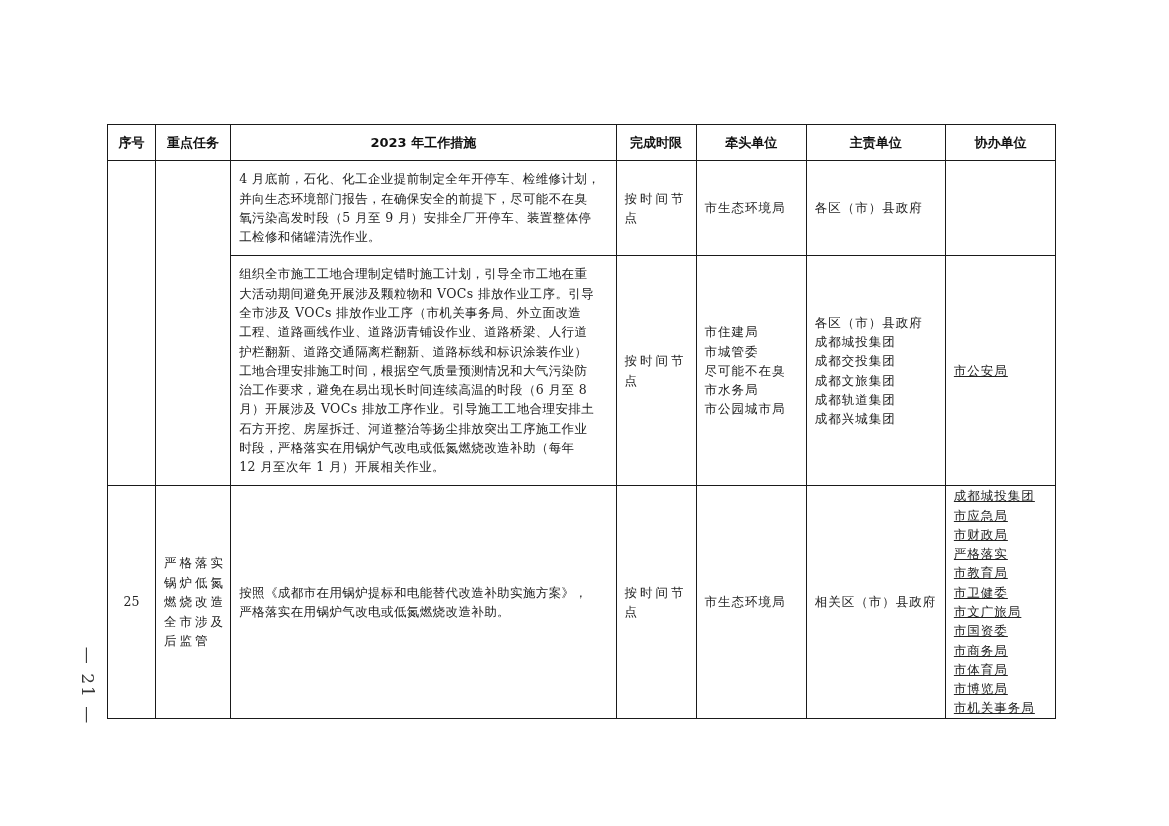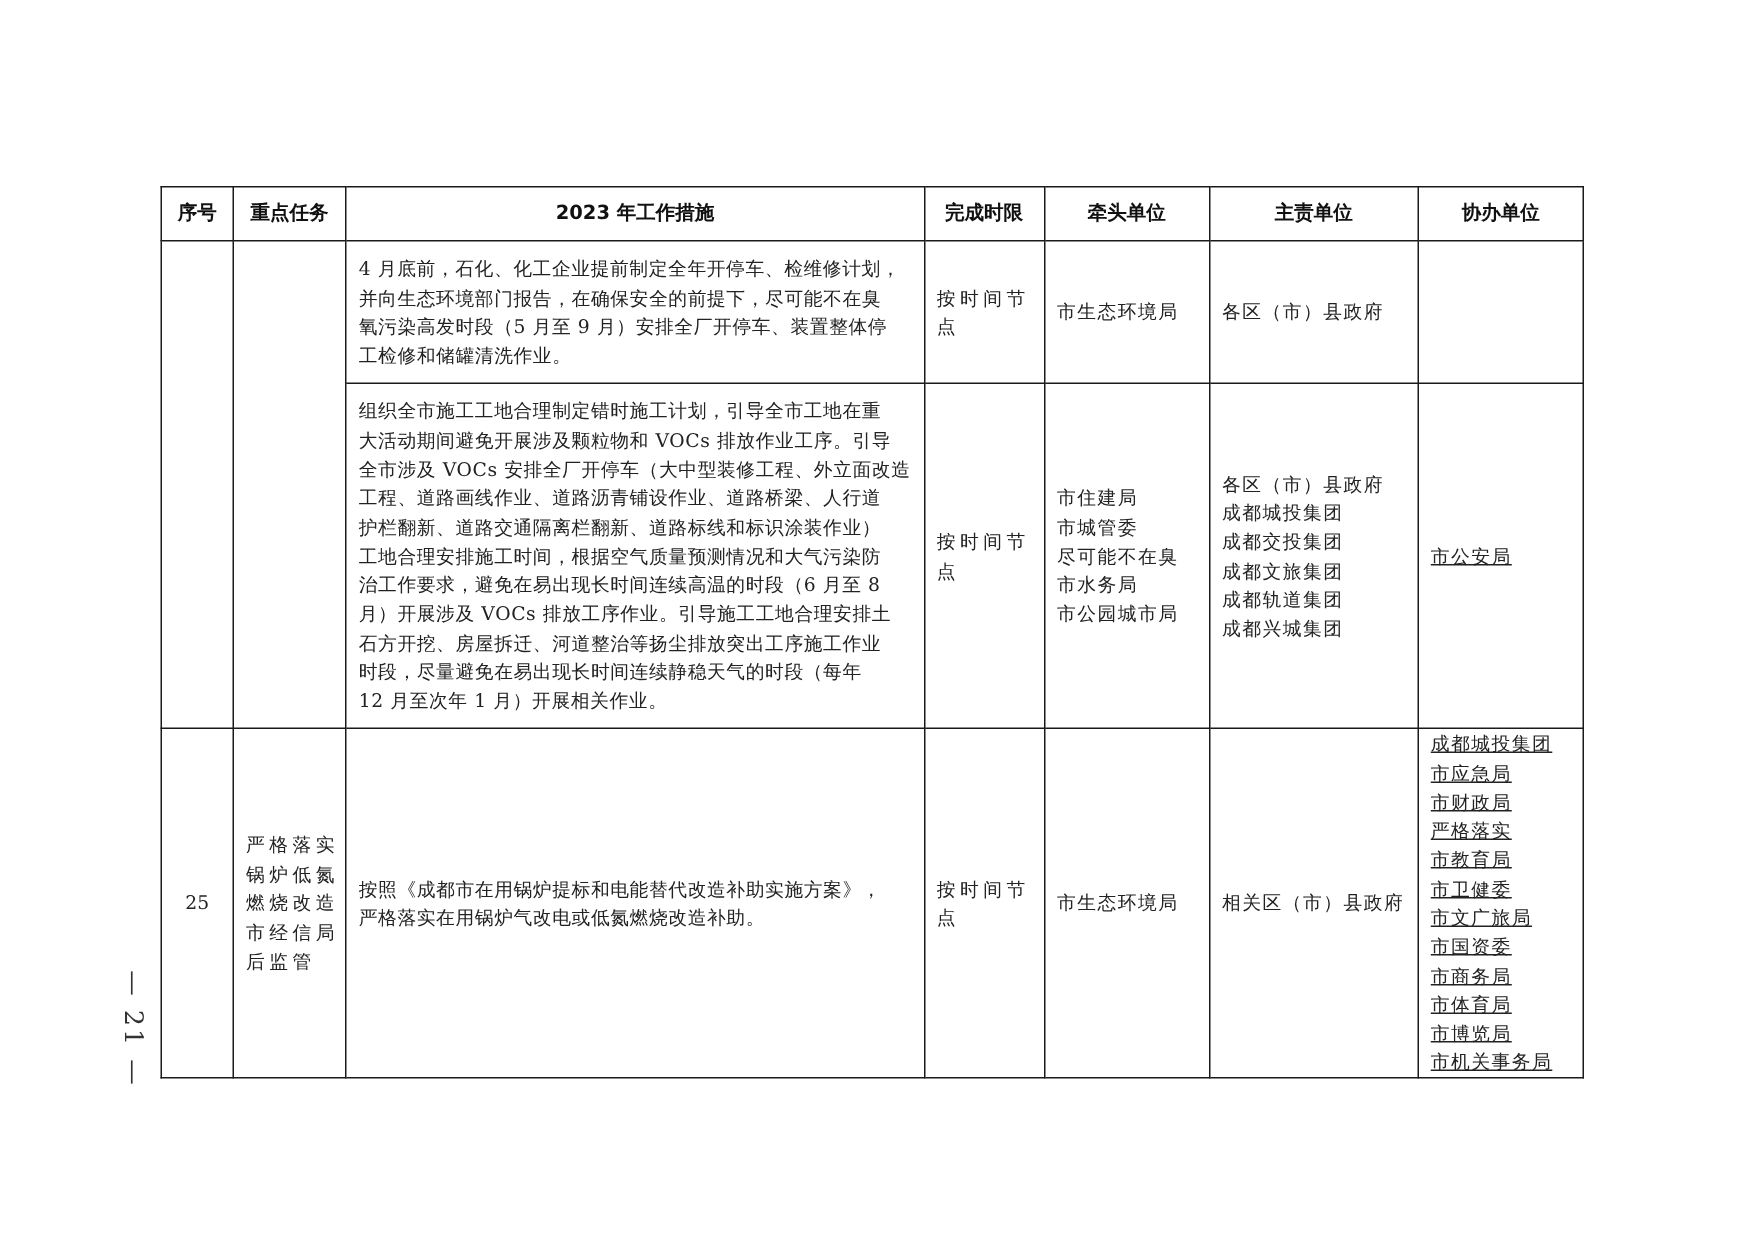--- a/index.html
+++ b/index.html
@@ -135,28 +135,28 @@
         <td class="cell-list">
           <span class="line">各区（市）县政府</span>
         </td>
         <td class="cell-assist-list"></td>
       </tr>
 
       <tr class="row2">
         <td class="cell-measure">
           <span class="line">组织全市施工工地合理制定错时施工计划，引导全市工地在重</span>
           <span class="line">大活动期间避免开展涉及颗粒物和 VOCs 排放作业工序。引导</span>
-          <span class="line">全市涉及 VOCs 安排全厂开停车（大中型装修工程、外立面改造</span>
+          <span class="line">全市涉及 VOCs 排放作业工序（市机关事务局、外立面改造</span>
           <span class="line">工程、道路画线作业、道路沥青铺设作业、道路桥梁、人行道</span>
           <span class="line">护栏翻新、道路交通隔离栏翻新、道路标线和标识涂装作业）</span>
           <span class="line">工地合理安排施工时间，根据空气质量预测情况和大气污染防</span>
           <span class="line">治工作要求，避免在易出现长时间连续高温的时段（6 月至 8</span>
           <span class="line">月）开展涉及 VOCs 排放工序作业。引导施工工地合理安排土</span>
           <span class="line">石方开挖、房屋拆迁、河道整治等扬尘排放突出工序施工作业</span>
-          <span class="line">时段，尽量避免在易出现长时间连续静稳天气的时段（每年</span>
+          <span class="line">时段，严格落实在用锅炉气改电或低氮燃烧改造补助（每年</span>
           <span class="line">12 月至次年 1 月）开展相关作业。</span>
         </td>
         <td class="cell-deadline">
           <span class="line">按时间节</span>
           <span class="line">点</span>
         </td>
         <td class="cell-list">
           <span class="line">市住建局</span>
           <span class="line">市城管委</span>
           <span class="line">尽可能不在臭</span>
@@ -175,21 +175,21 @@
           <span class="line">市公安局</span>
         </td>
       </tr>
 
       <tr class="row3">
         <td class="cell-seq">25</td>
         <td class="cell-task">
           <span class="line">严格落实</span>
           <span class="line">锅炉低氮</span>
           <span class="line">燃烧改造</span>
-          <span class="line">市经信局</span>
+          <span class="line">全市涉及</span>
           <span class="line">后监管</span>
         </td>
         <td class="cell-measure">
           <span class="line">按照《成都市在用锅炉提标和电能替代改造补助实施方案》，</span>
           <span class="line">严格落实在用锅炉气改电或低氮燃烧改造补助。</span>
         </td>
         <td class="cell-deadline">
           <span class="line">按时间节</span>
           <span class="line">点</span>
         </td>

